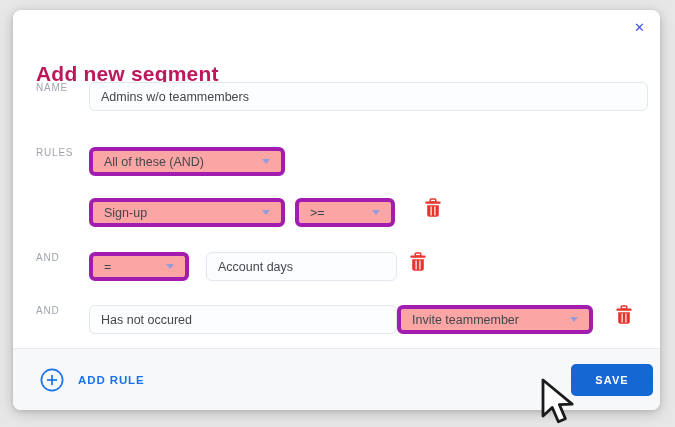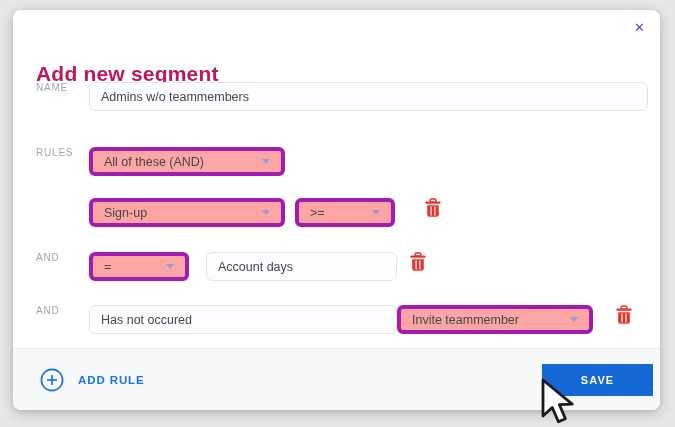--- a/index.html
+++ b/index.html
@@ -66,22 +66,22 @@
     display:flex; align-items:center; justify-content:space-between;
     padding:0 7px 0 27px;
   }
   .add-rule {
     display:flex; align-items:center; gap:14px; cursor:pointer;
   }
   .add-rule-label {
     font-size:11.5px; font-weight:bold; color:#1a73e8; letter-spacing:0.9px;
   }
   .save-btn {
-    width:111px; height:32px; background:#1567d3; color:#ffffff;
-    border:none; border-radius:0; font-size:11px; font-weight:bold;
+    width:82px; height:32px; background:#1567d3; color:#ffffff;
+    border:none; border-radius:5px; font-size:11px; font-weight:bold;
     letter-spacing:1.1px; cursor:pointer;
     font-family:"Liberation Sans","DejaVu Sans",sans-serif;
   }
   .cursor {
     position:absolute; left:539px; top:377px; z-index:50; pointer-events:none;
   }
 </style>
 </head>
 <body>
 

